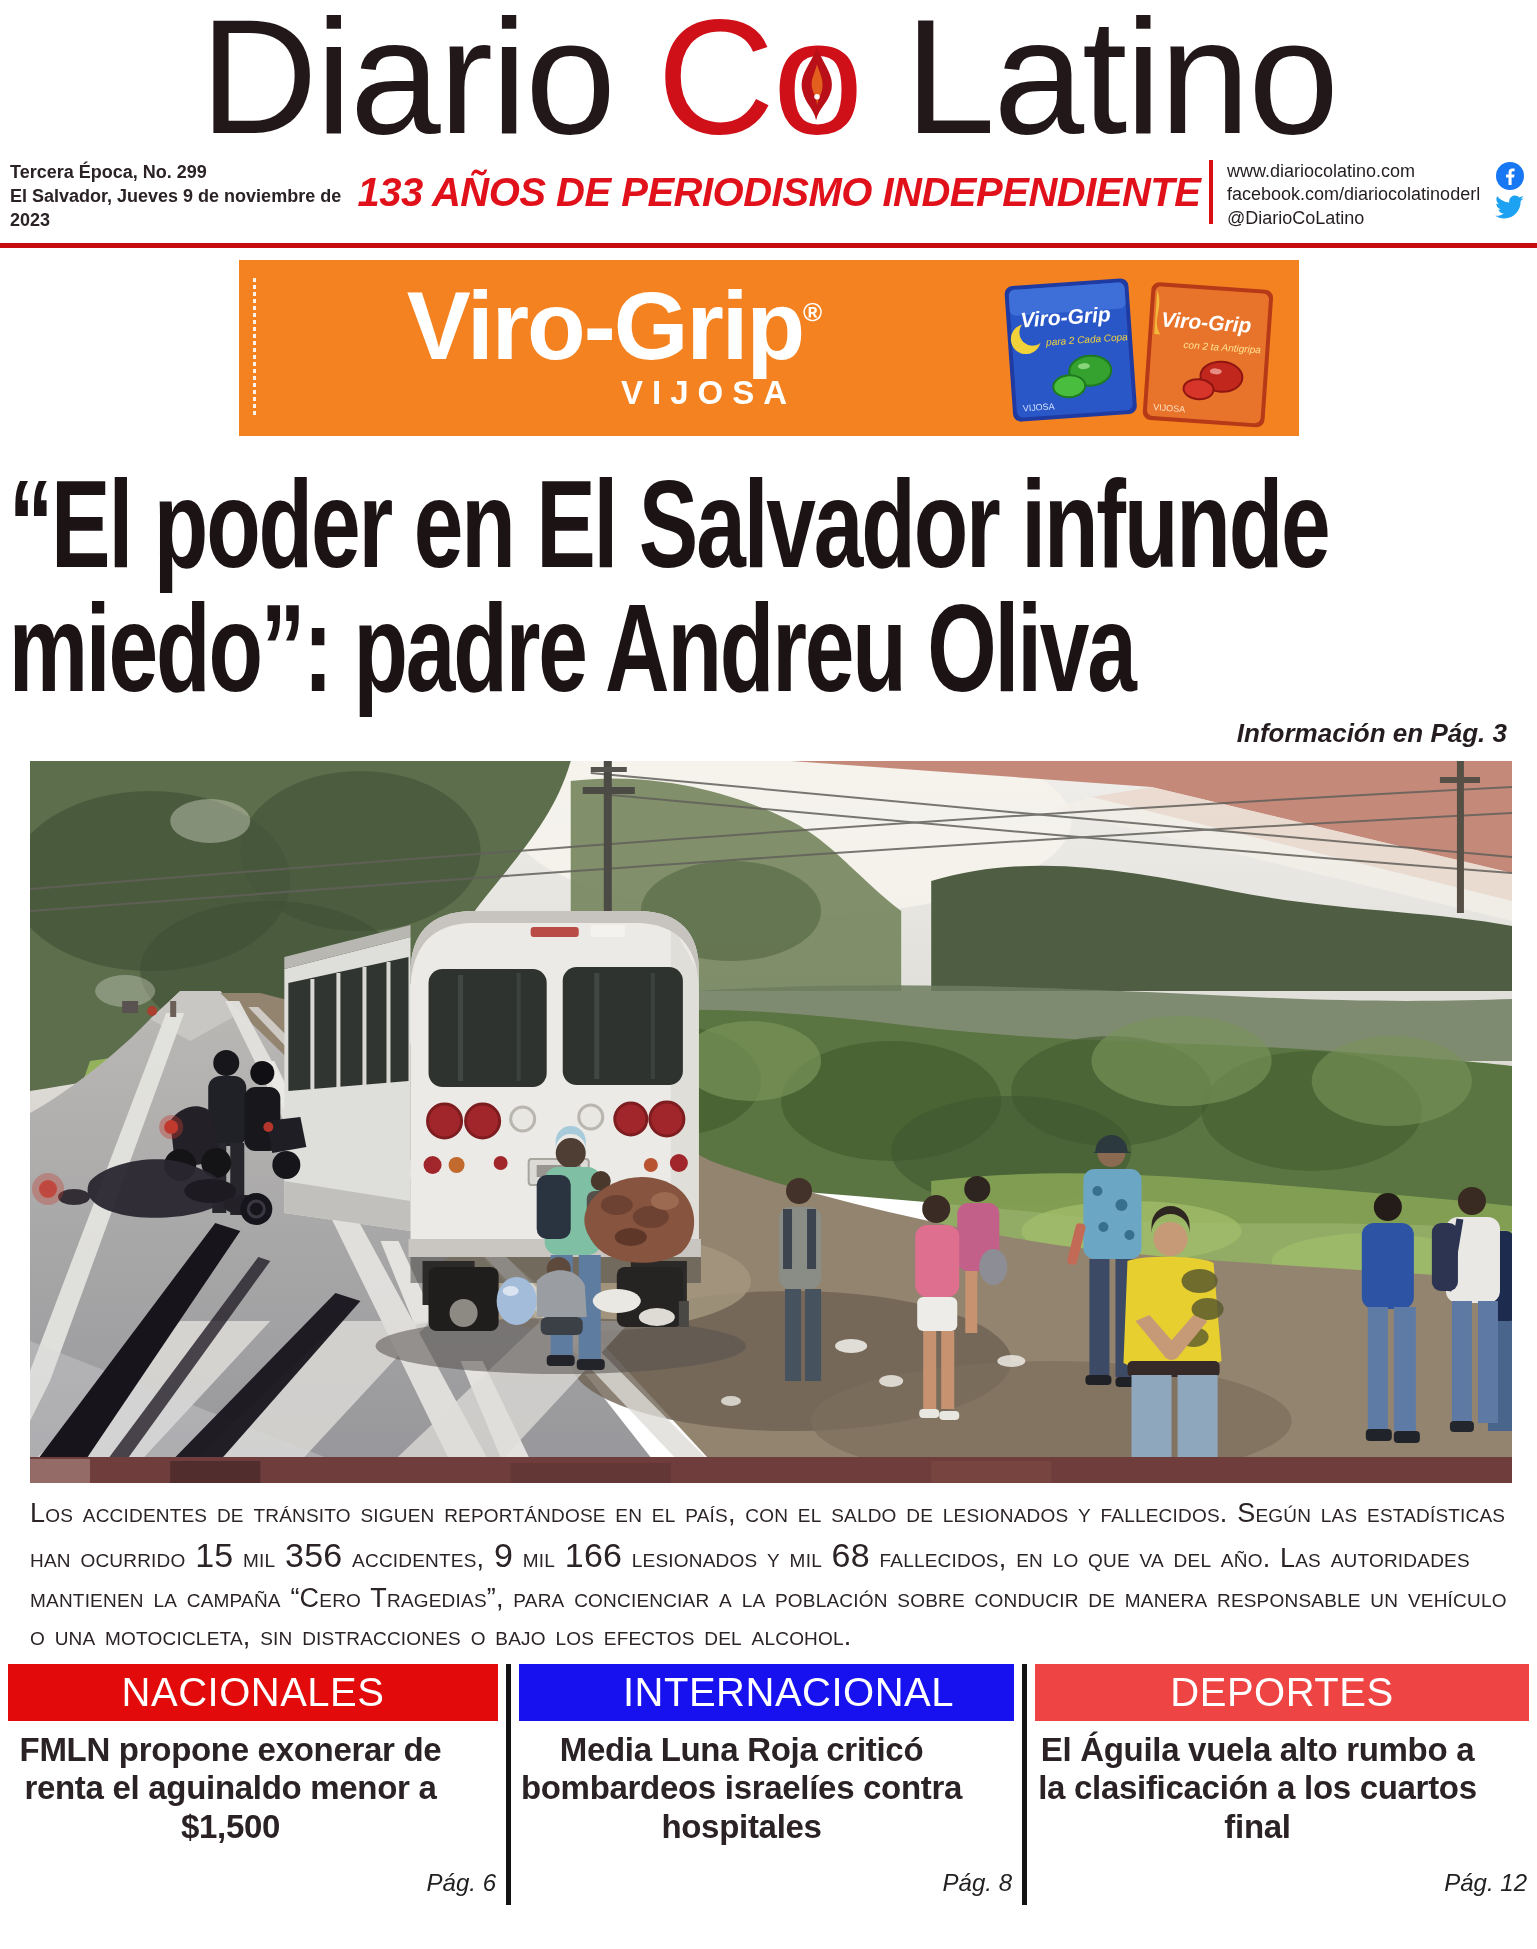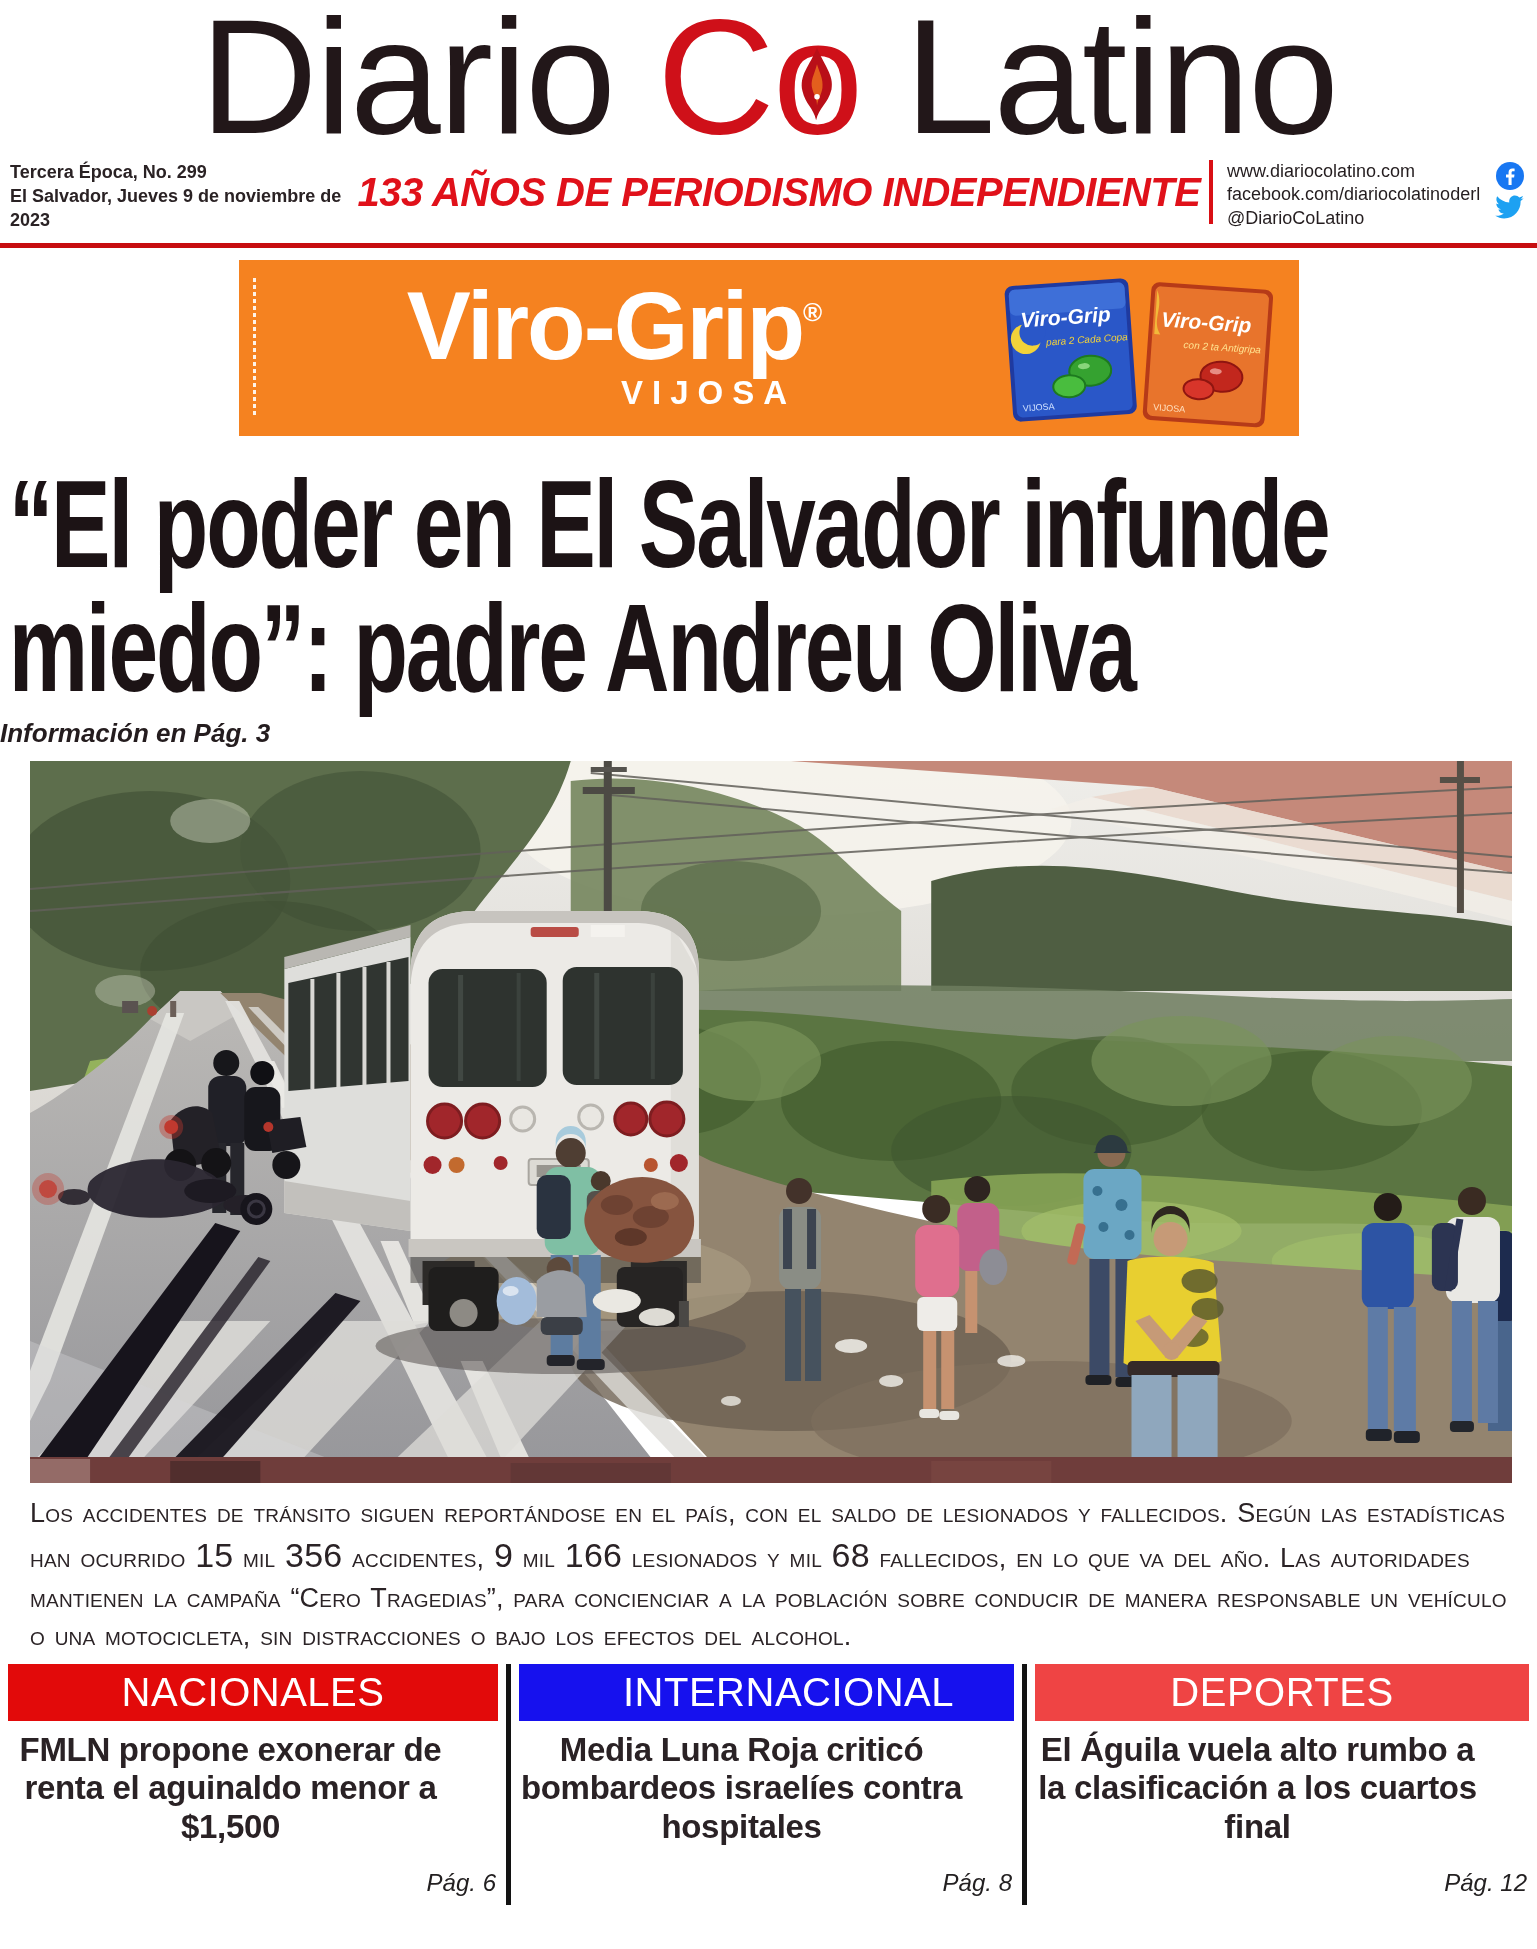--- a/index.html
+++ b/index.html
@@ -32,21 +32,21 @@
   .ad-brand{font-size:96px;font-weight:bold;letter-spacing:-2px;line-height:.9;white-space:nowrap;}
   .ad-reg{font-size:26px;vertical-align:38px;}
   .ad-company{font-size:33px;font-weight:bold;letter-spacing:9px;margin-top:4px;margin-left:190px;}
   .ad-packets{position:absolute;right:8px;top:4px;}
 
   
   .headline-wrap{margin-top:26px;overflow:visible;}
   .headline-scale{width:2130px;transform:scaleX(.72);transform-origin:0 0;
                   font-weight:bold;font-size:124px;line-height:1.0;letter-spacing:-3px;
                   color:#1c1315;padding-left:12px;}
-  .kicker{margin:8px 30px 0 0;text-align:left;font-size:26px;font-weight:bold;font-style:italic;color:#241c1e;}
+  .kicker{margin:8px 30px 0 0;text-align:right;font-size:26px;font-weight:bold;font-style:italic;color:#241c1e;}
 
   
   .lead-photo{margin:12px 25px 0 30px;width:1482px;height:722px;display:block;}
 
   
   .caption{margin:12px 27px 0 30px;font-size:27px;line-height:1.4;color:#2b2326;
            font-variant:small-caps;letter-spacing:.2px;word-spacing:2px;}
   .cap-num{font-size:34px;font-variant:normal;}
   .credit{display:block;}
 

